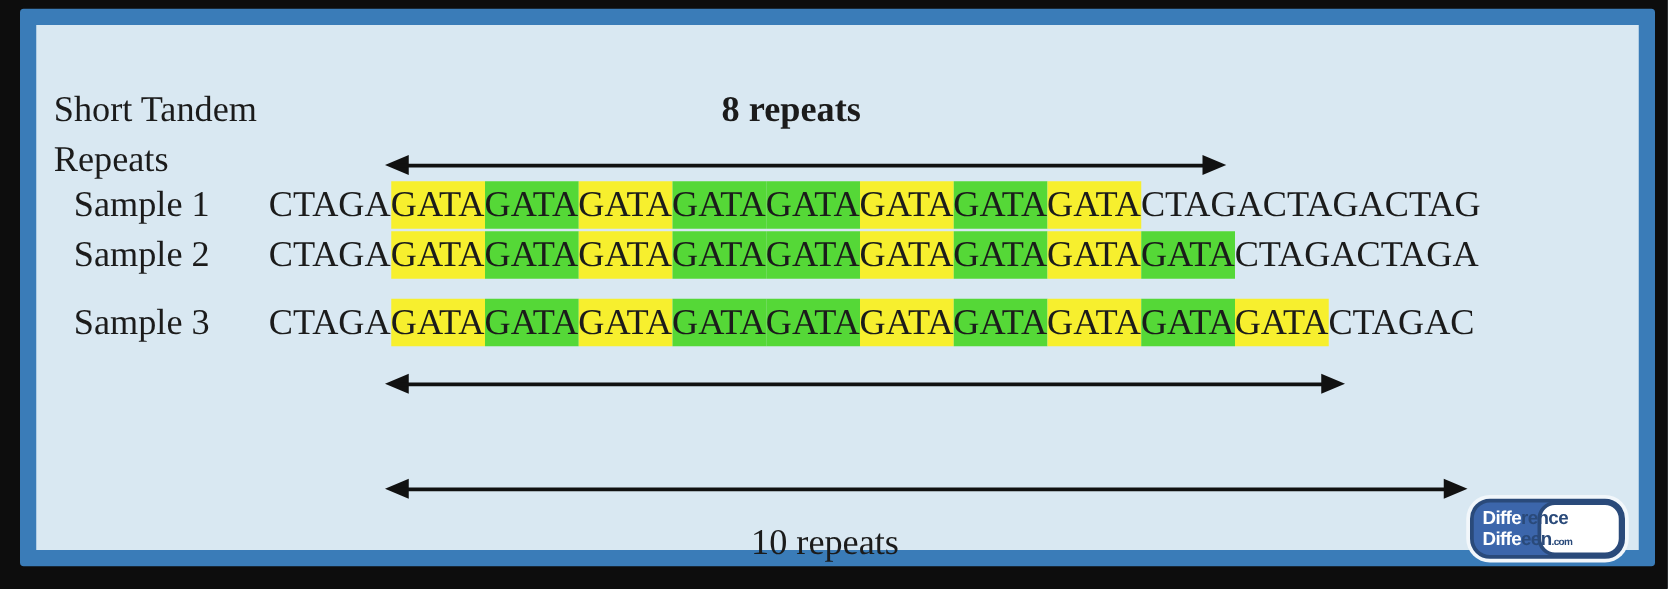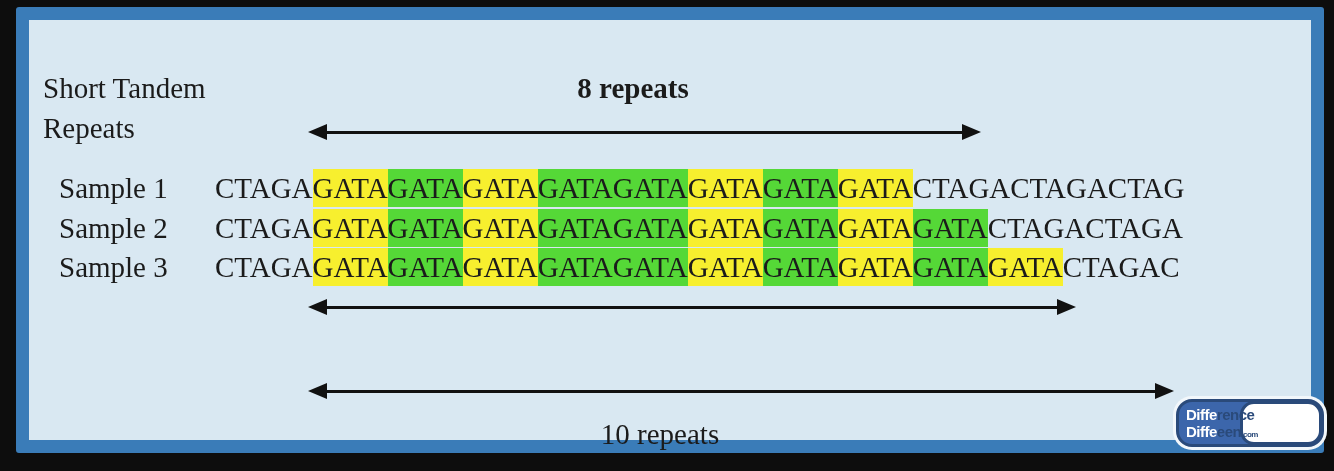--- a/index.html
+++ b/index.html
@@ -5,32 +5,32 @@
   html,body{margin:0;padding:0;background:#000;}
   #stage{position:relative;width:1334px;height:471px;background:#0d0d0d;overflow:hidden;
          font-family:"Liberation Serif","DejaVu Serif",serif;color:#1b1b1b;}
   #panel{position:absolute;left:16px;top:7px;width:1282px;height:420px;
          background:var(--panel-bg,#d9e8f2);border:13px solid var(--border-blue,#3a7cb8);
          border-radius:3px;}
   .txt{position:absolute;font-size:29px;line-height:34px;white-space:nowrap;}
   .centered{transform:translateX(-50%);}
   
   .seq-row{position:absolute;left:30px;font-size:29px;line-height:38px;white-space:nowrap;}
-  .sample-label{display:inline-block;width:156px;margin-top:24px;}
+  .sample-label{display:inline-block;width:156px;}
   .hl{display:inline-block;line-height:38px;font-family:Liberation Serif, serif;}
   .hl-yellow{background:var(--yellow,#f7ef2e);}
   .hl-green{background:var(--green,#55d837);}
   
   .arrow{position:absolute;height:16px;}
   .arrow .shaft{position:absolute;left:12px;right:12px;top:7px;height:2.5px;background:#111;}
   .arrow .head{position:absolute;top:0;width:0;height:0;border-top:8px solid transparent;border-bottom:8px solid transparent;}
   .arrow .head-left{left:0;border-right:19px solid #111;}
   .arrow .head-right{right:0;border-left:19px solid #111;}
   
-  #logo{position:absolute;left:1176px;top:399px;width:148px;height:48px;
+  #logo{position:absolute;left:1176px;top:399px;width:124px;height:48px;
         background:var(--logo-blue,#3c66ab);border:3px solid var(--logo-navy,#2a4a7a);
         border-radius:16px;box-shadow:0 0 0 3px #f2f7fb;box-sizing:border-box;}
   #logo .bubble{position:absolute;right:-1px;top:-1px;bottom:-1px;width:58%;
         background:#fff;border:3px solid var(--logo-navy,#2a4a7a);border-radius:14px;box-sizing:border-box;}
   #logo .logo-text{position:absolute;left:7px;top:4px;line-height:17px;
         font-family:"Liberation Sans","DejaVu Sans",sans-serif;font-weight:bold;font-size:15px;
         letter-spacing:-0.5px;white-space:nowrap;}
   #logo .lt-w{color:#ffffff;}
   #logo .lt-b{color:var(--logo-navy,#2a4a7a);}
   #logo .lt-small{font-size:8px;}
@@ -50,21 +50,21 @@
       <span class="shaft"></span>
       <span class="head head-right"></span>
     </div>
 
     <div class="seq-row" style="top:125px;">
       <span class="sample-label">Sample 1</span><span>CTAGA</span><span><span class="hl hl-yellow">GATA</span><span class="hl hl-green">GATA</span><span class="hl hl-yellow">GATA</span><span class="hl hl-green">GATA</span><span class="hl hl-green">GATA</span><span class="hl hl-yellow">GATA</span><span class="hl hl-green">GATA</span><span class="hl hl-yellow">GATA</span></span><span>CTAGACTAGACTAG</span>
     </div>
     <div class="seq-row" style="top:165px;">
       <span class="sample-label">Sample 2</span><span>CTAGA</span><span><span class="hl hl-yellow">GATA</span><span class="hl hl-green">GATA</span><span class="hl hl-yellow">GATA</span><span class="hl hl-green">GATA</span><span class="hl hl-green">GATA</span><span class="hl hl-yellow">GATA</span><span class="hl hl-green">GATA</span><span class="hl hl-yellow">GATA</span><span class="hl hl-green">GATA</span></span><span>CTAGACTAGA</span>
     </div>
-    <div class="seq-row" style="top:204px;">
+    <div class="seq-row" style="top:219px;">
       <span class="sample-label">Sample 3</span><span>CTAGA</span><span><span class="hl hl-yellow">GATA</span><span class="hl hl-green">GATA</span><span class="hl hl-yellow">GATA</span><span class="hl hl-green">GATA</span><span class="hl hl-green">GATA</span><span class="hl hl-yellow">GATA</span><span class="hl hl-green">GATA</span><span class="hl hl-yellow">GATA</span><span class="hl hl-green">GATA</span><span class="hl hl-yellow">GATA</span></span><span>CTAGAC</span>
     </div>
 
     <div class="arrow" style="left:279px;top:279px;width:768px;">
       <span class="head head-left"></span>
       <span class="shaft"></span>
       <span class="head head-right"></span>
     </div>
 
     <div class="arrow" style="left:279px;top:363px;width:866px;">

